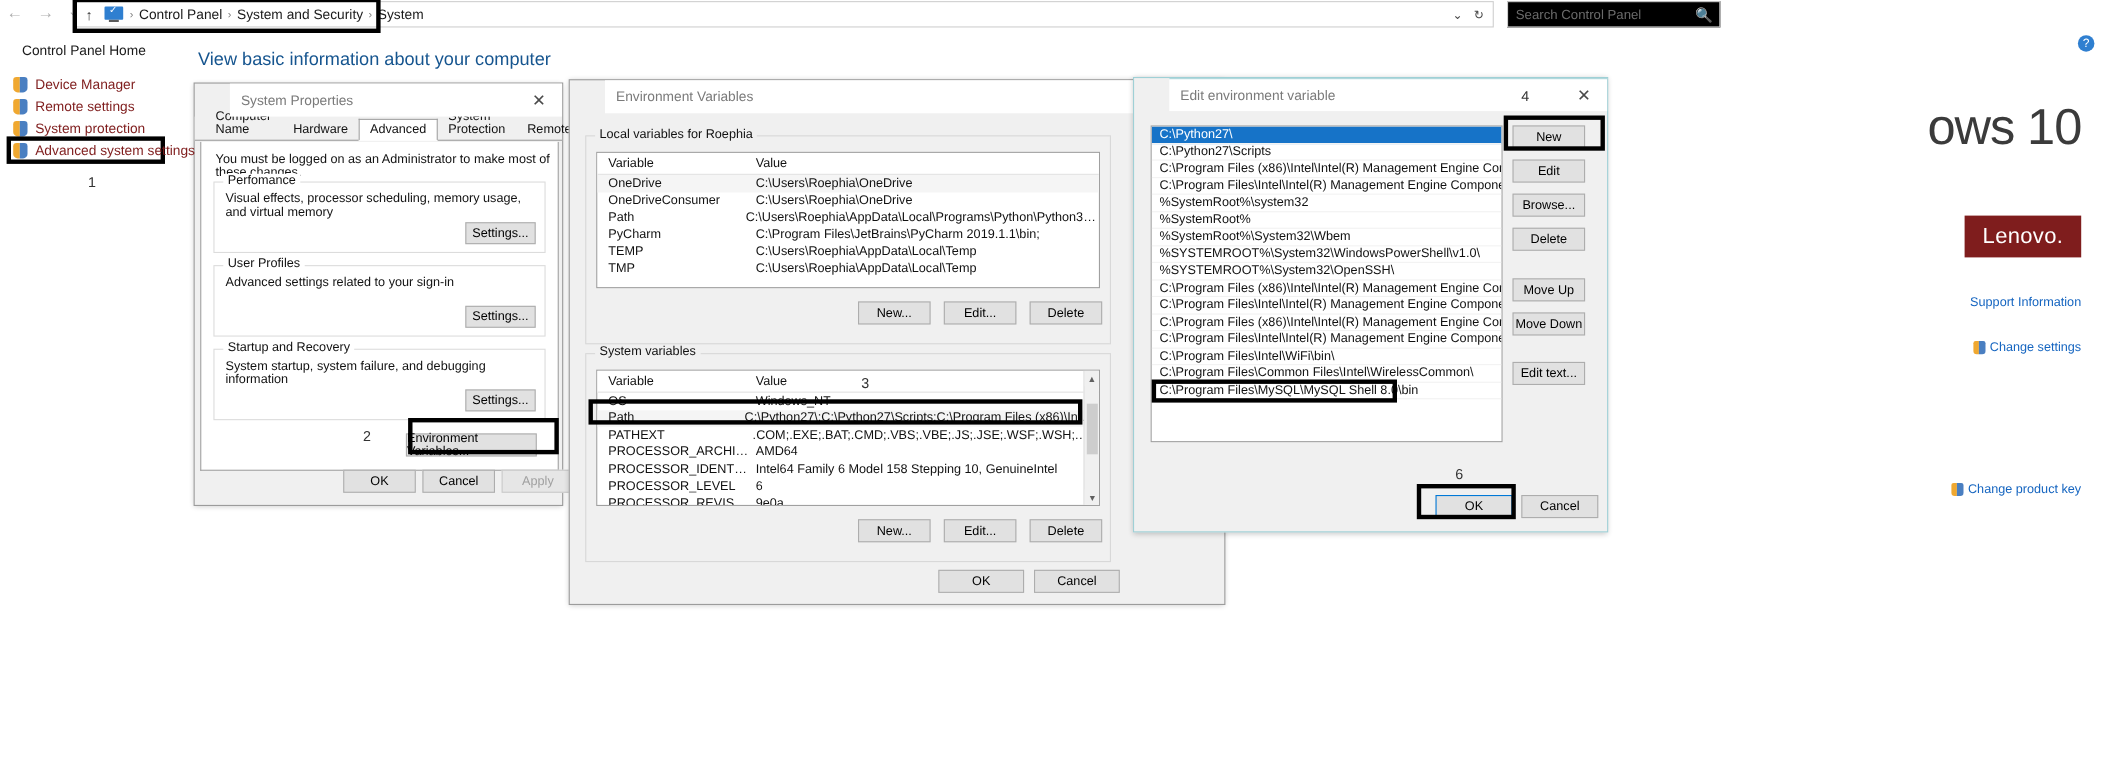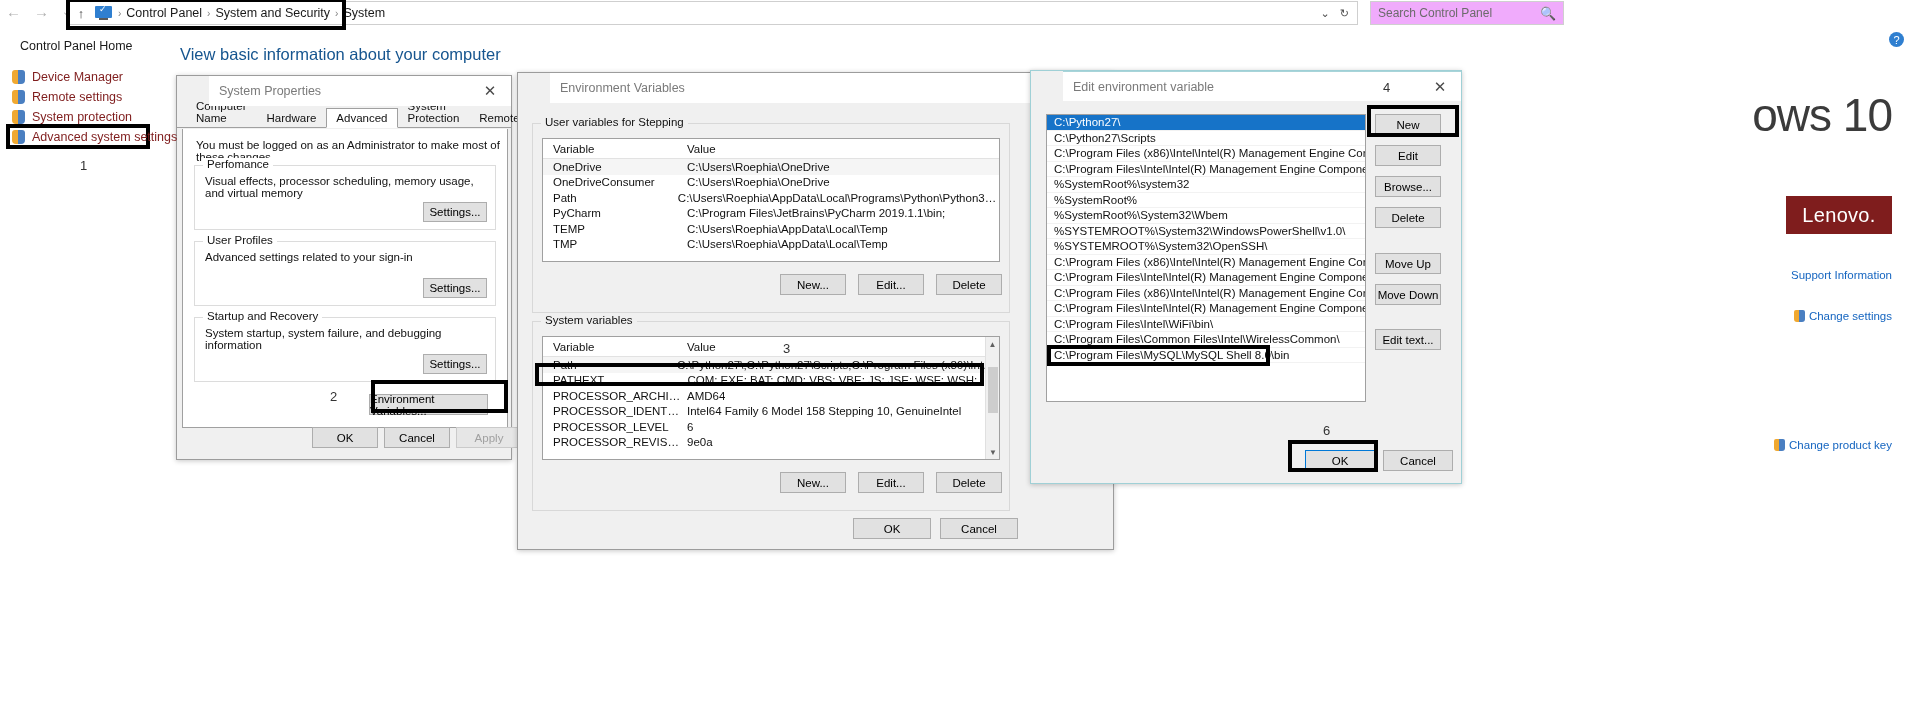--- a/index.html
+++ b/index.html
@@ -20,21 +20,21 @@
   .nav-arrows span { line-height:18px; }
   .addr-wrap { position:absolute; left:68px; top:1px; width:1290px; height:24px; border:1px solid #cfcfcf; background:#fff; display:flex; align-items:center; }
   .addr-up { width:24px; text-align:center; color:#333; font-size:13px; }
   .addr-icon { width:17px; height:14px; margin-left:2px; margin-right:4px; position:relative; }
   .addr-icon .scr { position:absolute; left:0; top:0; width:17px; height:12px; background:#2f7fd0; border-radius:1px; }
   .addr-icon .scr:after { content:"✓"; position:absolute; left:4px; top:-2px; color:#fff; font-size:9px; }
   .addr-icon .base { position:absolute; left:4px; top:12px; width:9px; height:2px; background:#5a5a5a; }
   .crumb { font-size:12.5px; color:#1a1a1a; padding:0 3px; }
   .crumb-sep { color:#808080; font-size:10px; padding:0 2px; }
   .addr-right { margin-left:auto; display:flex; align-items:center; gap:10px; padding-right:8px; color:#4a4a4a; font-size:11px;}
-  .search-wrap { position:absolute; left:1370px; top:1px; width:194px; height:24px; border:1px solid #cfcfcf; background:#f0abfc; display:flex; align-items:center; padding-left:7px; }
+  .search-wrap { position:absolute; left:1370px; top:1px; width:194px; height:24px; border:1px solid #cfcfcf; background:#000000; display:flex; align-items:center; padding-left:7px; }
   .search-wrap .ph { color:#6b6b6b; font-size:12px; }
   .search-wrap .mag { margin-left:auto; margin-right:6px; color:#3a6ea5; font-size:13px; }
 
   
   .cp-home { position:absolute; left:20px; top:39px; font-size:12.5px; color:#1a1a1a; }
   .cp-link { position:absolute; left:12px; font-size:12.5px; color:#7f1d1d; display:flex; align-items:center; gap:7px; }
   .shield { width:13px; height:14px; position:relative; display:inline-block; }
   .shield .l { position:absolute; left:0; top:0; width:6px; height:14px; background:#f0a830; border-radius:3px 0 0 4px; }
   .shield .r { position:absolute; left:6px; top:0; width:7px; height:14px; background:#4a7fc1; border-radius:0 3px 4px 0; }
 
@@ -238,21 +238,21 @@
   <div class="hl-box" style="left:371px; top:380px; width:137px; height:33px; z-index:5;"></div>
   <div class="step-num" style="left:330px; top:389px; z-index:5;">2</div>
 
   <div class="dlg" style="left:517px; top:72px; width:597px; height:478px; z-index:6;">
     <div class="dlg-title">
       <span>Environment Variables</span>
       <div class="dlg-close">✕</div>
     </div>
 
     <div class="gbox" style="left:14px; top:50px; width:478px; height:190px; border-color:#d8d8d8; background:#f0f0f0;">
-      <div class="lbl" style="background:#f0f0f0;">User variables for Stepping</div>
+      <div class="lbl" style="background:#f0f0f0;">Local variables for Roephia</div>
     </div>
 
     <div class="lv" style="left:24px; top:65px; width:458px; height:124px;">
       <div class="lv-head">
         <div class="c1">Variable</div>
         <div class="c2">Value</div>
       </div>
       <div class="lv-row alt">
         <div class="c1">OneDrive</div>
         <div class="c2">C:\Users\Roephia\OneDrive</div>
@@ -284,20 +284,24 @@
     <div class="btn" style="position:absolute; left:418px; top:201px; width:66px; height:21px;">Delete</div>
 
     <div class="gbox" style="left:14px; top:248px; width:478px; height:190px; border-color:#d8d8d8; background:#f0f0f0;">
       <div class="lbl" style="background:#f0f0f0;">System variables</div>
     </div>
 
     <div class="lv" style="left:24px; top:263px; width:458px; height:124px;">
       <div class="lv-head">
         <div class="c1">Variable</div>
         <div class="c2">Value</div>
+      </div>
+      <div class="lv-row">
+        <div class="c1">OS</div>
+        <div class="c2">Windows_NT</div>
       </div>
       <div class="lv-row alt">
         <div class="c1">Path</div>
         <div class="c2">C:\Python27\;C:\Python27\Scripts;C:\Program Files (x86)\Intel\Intel...</div>
       </div>
       <div class="lv-row">
         <div class="c1">PATHEXT</div>
         <div class="c2">.COM;.EXE;.BAT;.CMD;.VBS;.VBE;.JS;.JSE;.WSF;.WSH;.MSC</div>
       </div>
       <div class="lv-row">

